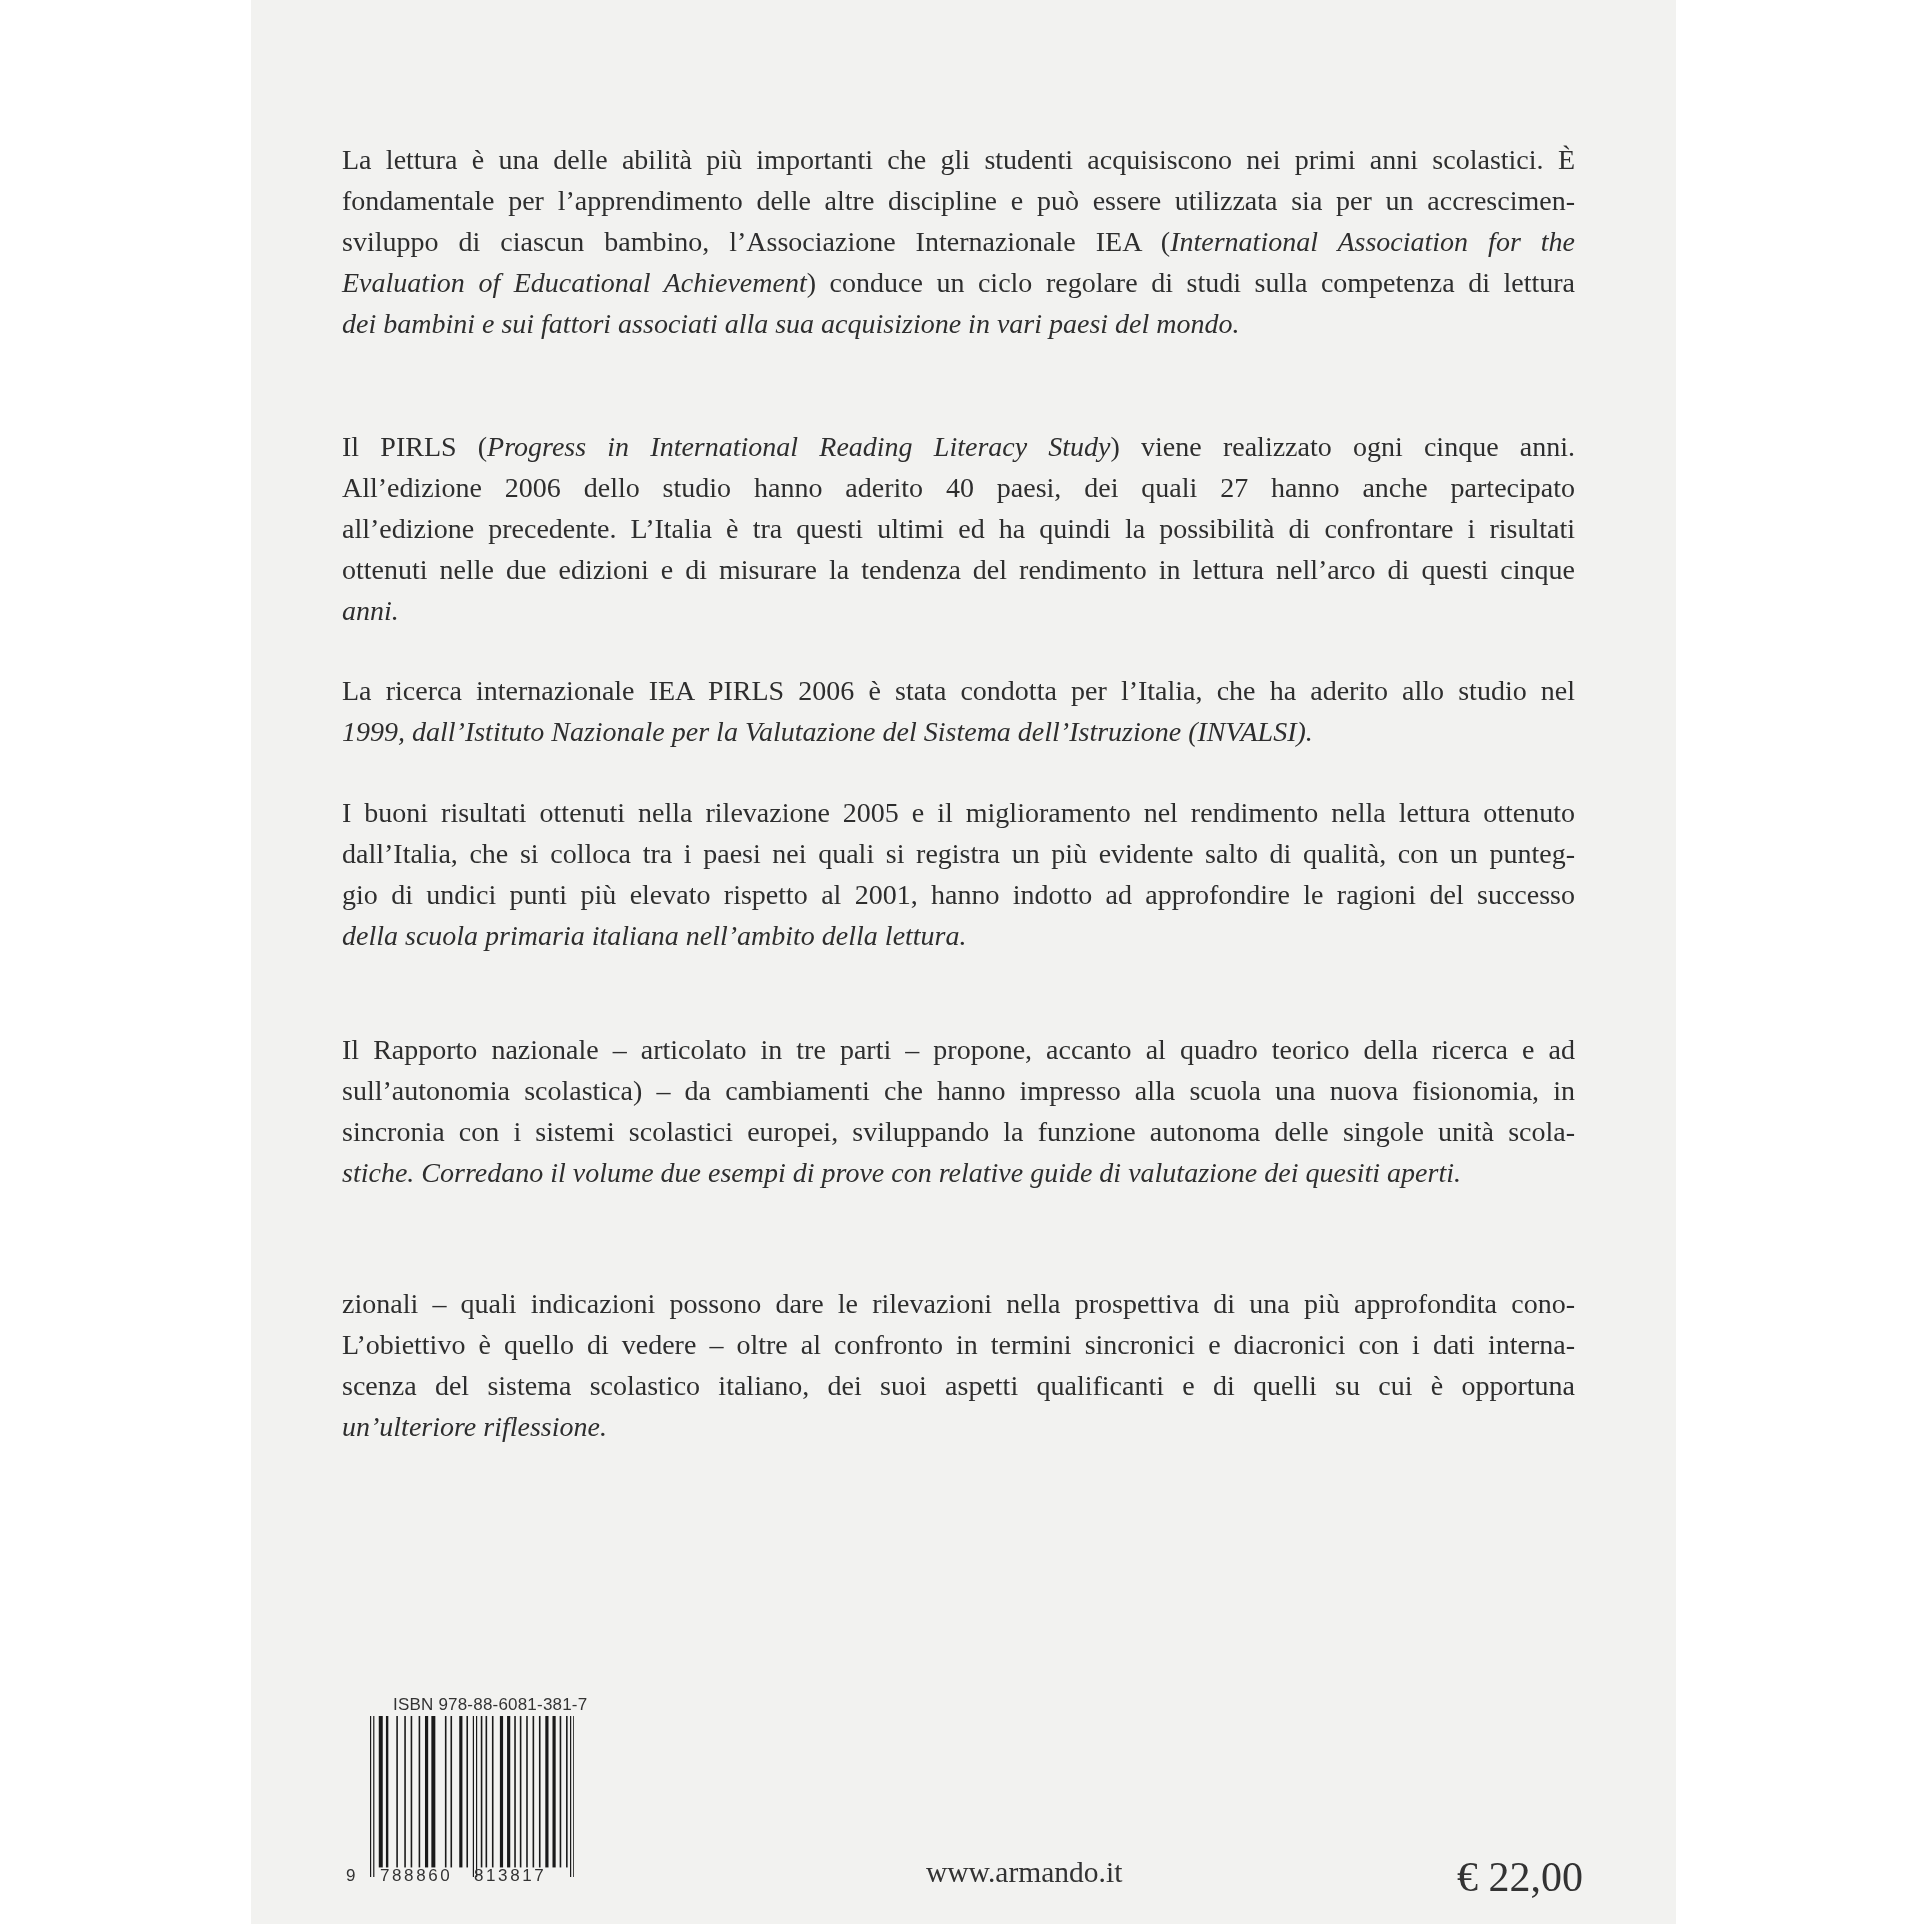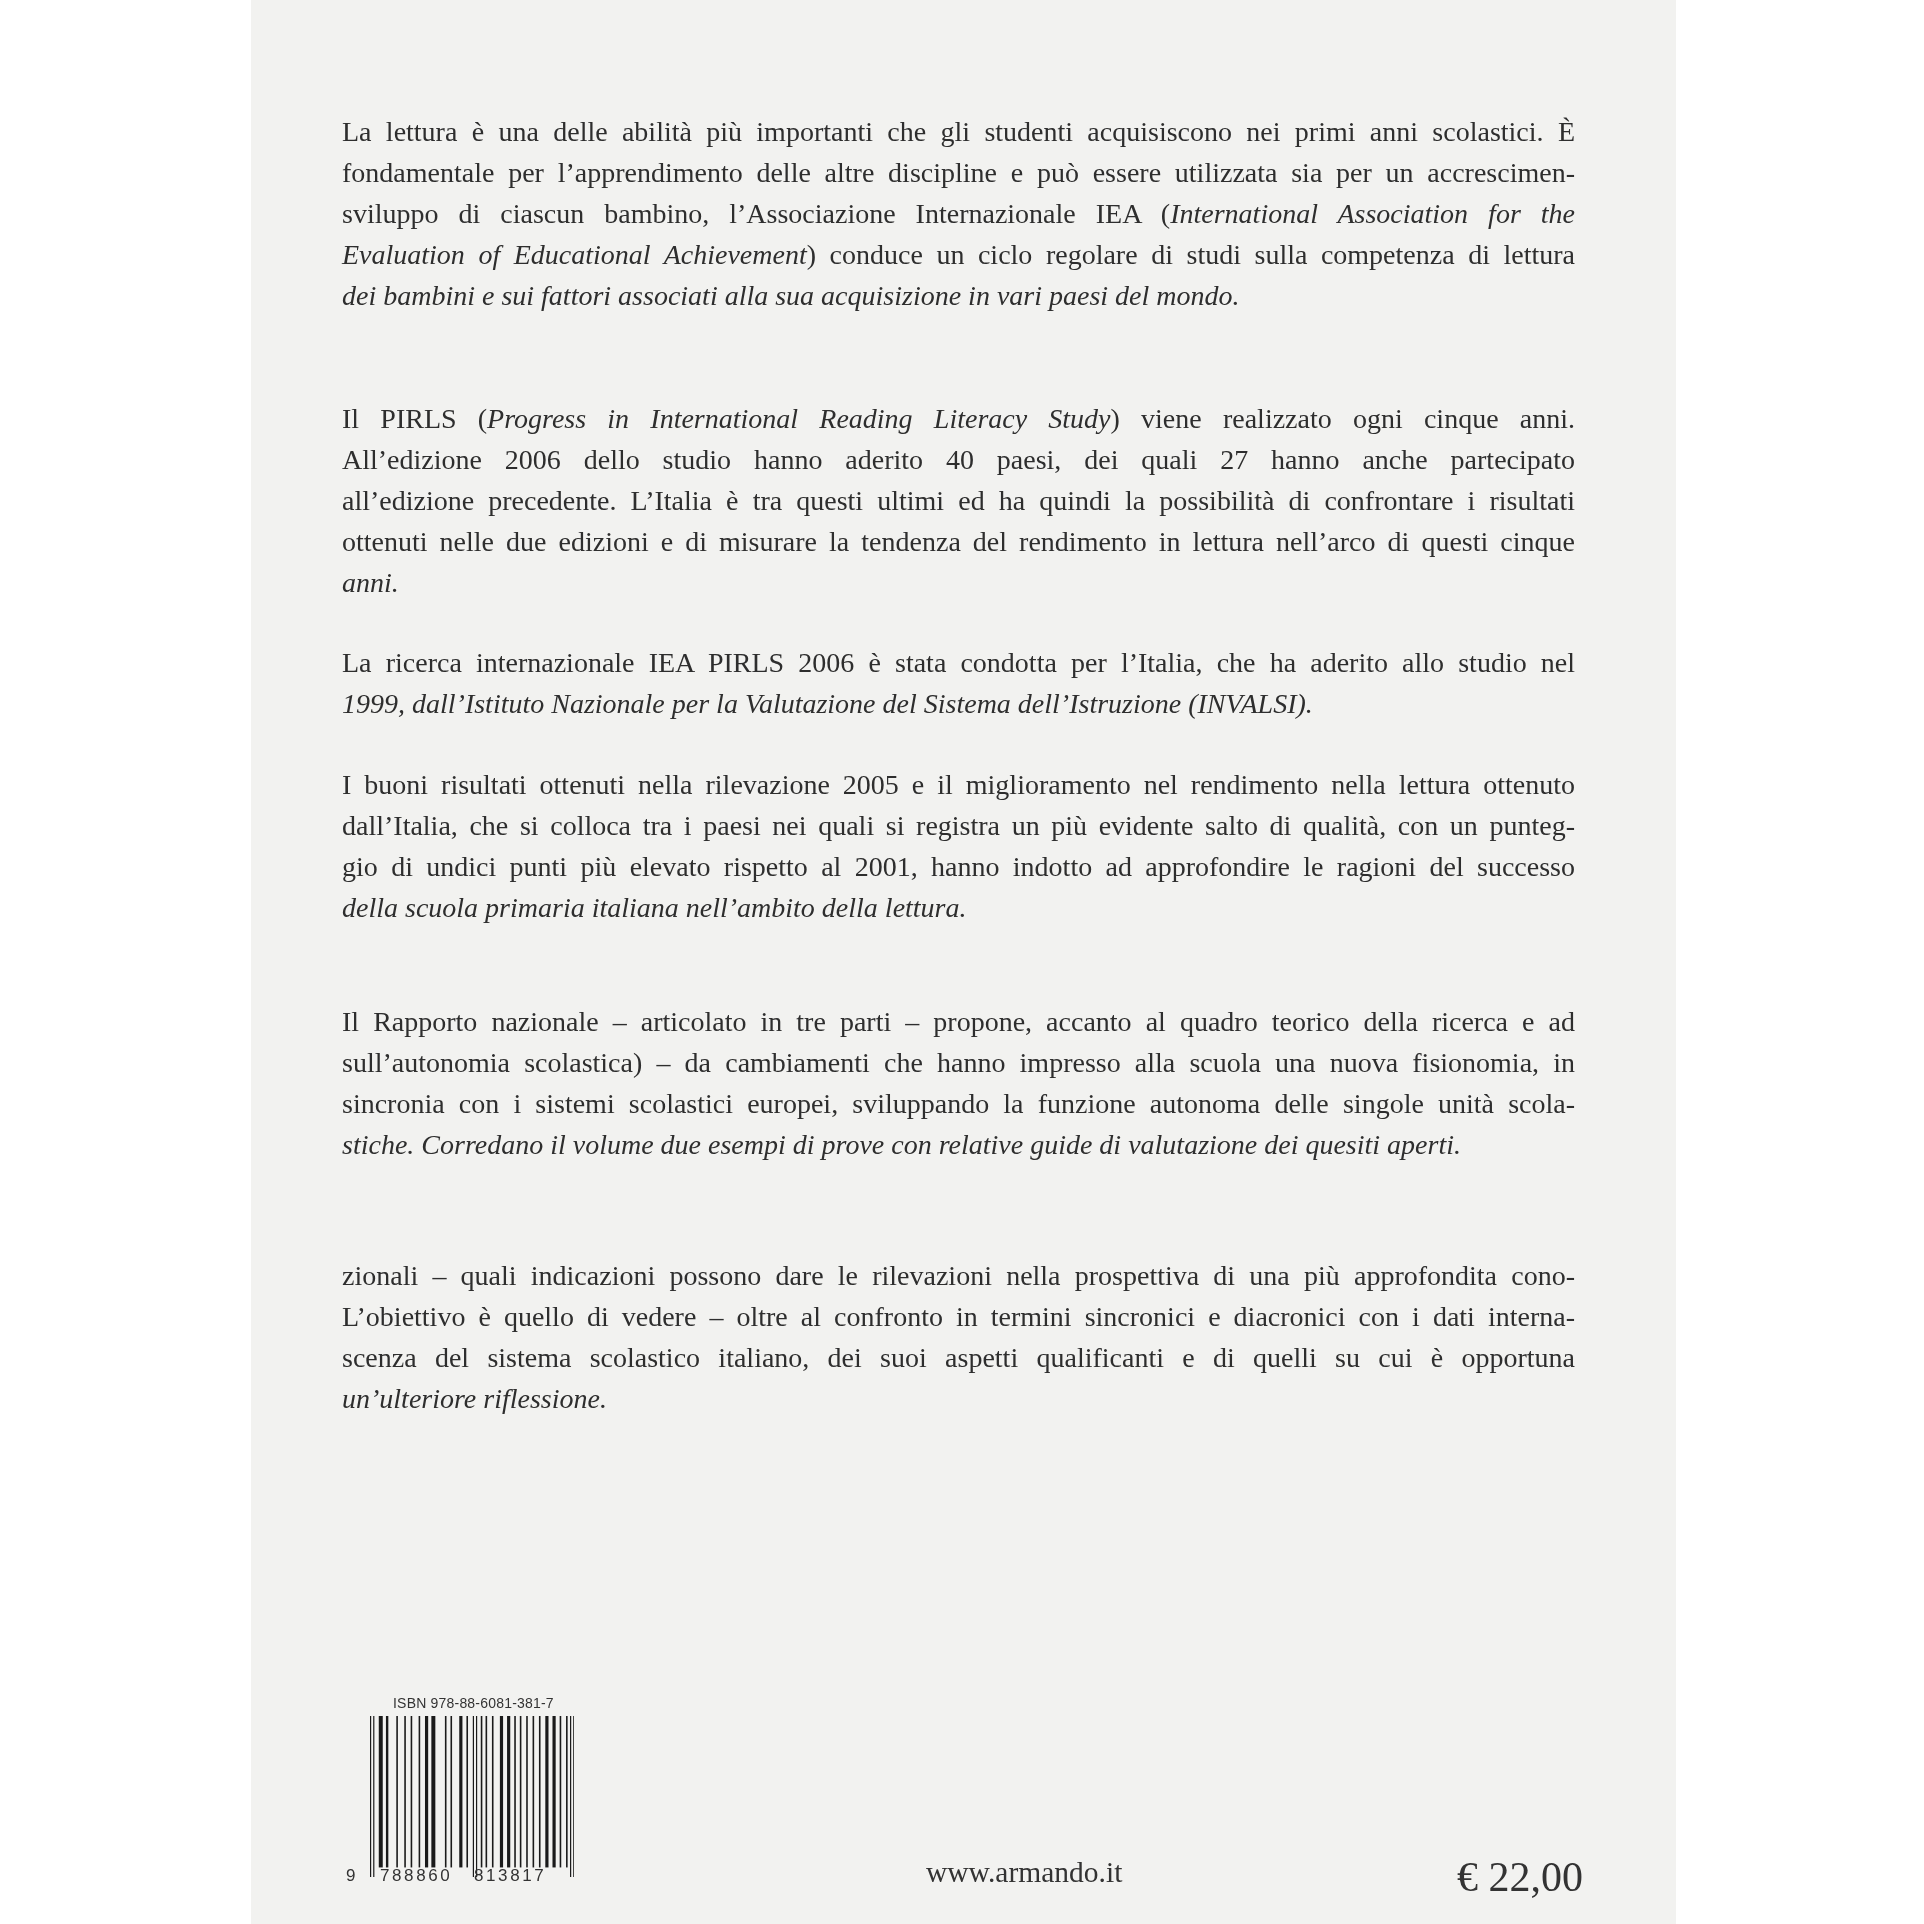--- a/index.html
+++ b/index.html
@@ -6,31 +6,31 @@
   body {
     width: 1925px; height: 1925px; background: #ffffff; position: relative; overflow: hidden;
     font-family: "Liberation Serif", "DejaVu Serif", serif;
   }
   .page {
     position: absolute; left: 251px; top: 0; width: 1425px; height: 1925px;
     background: #f2f2f0;
   }
   .para {
     position: absolute; left: 342px; width: 1233px;
-    font-size: 28px; line-height: 41px; color: #2e2e2e;
+    font-size: 28px; line-height: 41px; color: #2e2e2e; margin-top: 28px;
   }
   .line {
     display: block; white-space: nowrap; text-align: justify; text-align-last: justify;
     height: 41px; overflow: visible;
   }
   .line.last { text-align: center; text-align-last: left; font-style: italic; }
   .it { font-style: italic; }
   .isbn {
     position: absolute; left: 393px; top: 1695px;
-    font-family: "Liberation Sans", "DejaVu Sans", sans-serif; font-size: 14px; color: #333;
+    font-family: "Liberation Sans", "DejaVu Sans", sans-serif; font-size: 17px; color: #333;
     letter-spacing: 0.2px;
   }
   .barcode { position: absolute; left: 370px; top: 1716px; width: 204px; height: 161px; }
   .barcode-digits {
     position: absolute; left: 346px; top: 1866px; width: 231px; height: 22.3px;
     font-family: "Liberation Sans", "DejaVu Sans", sans-serif; font-size: 17px; color: #333;
   }
   .barcode-digits span { position: absolute; top: 0; }
   .url {
     position: absolute; left: 926px; top: 1856px;

